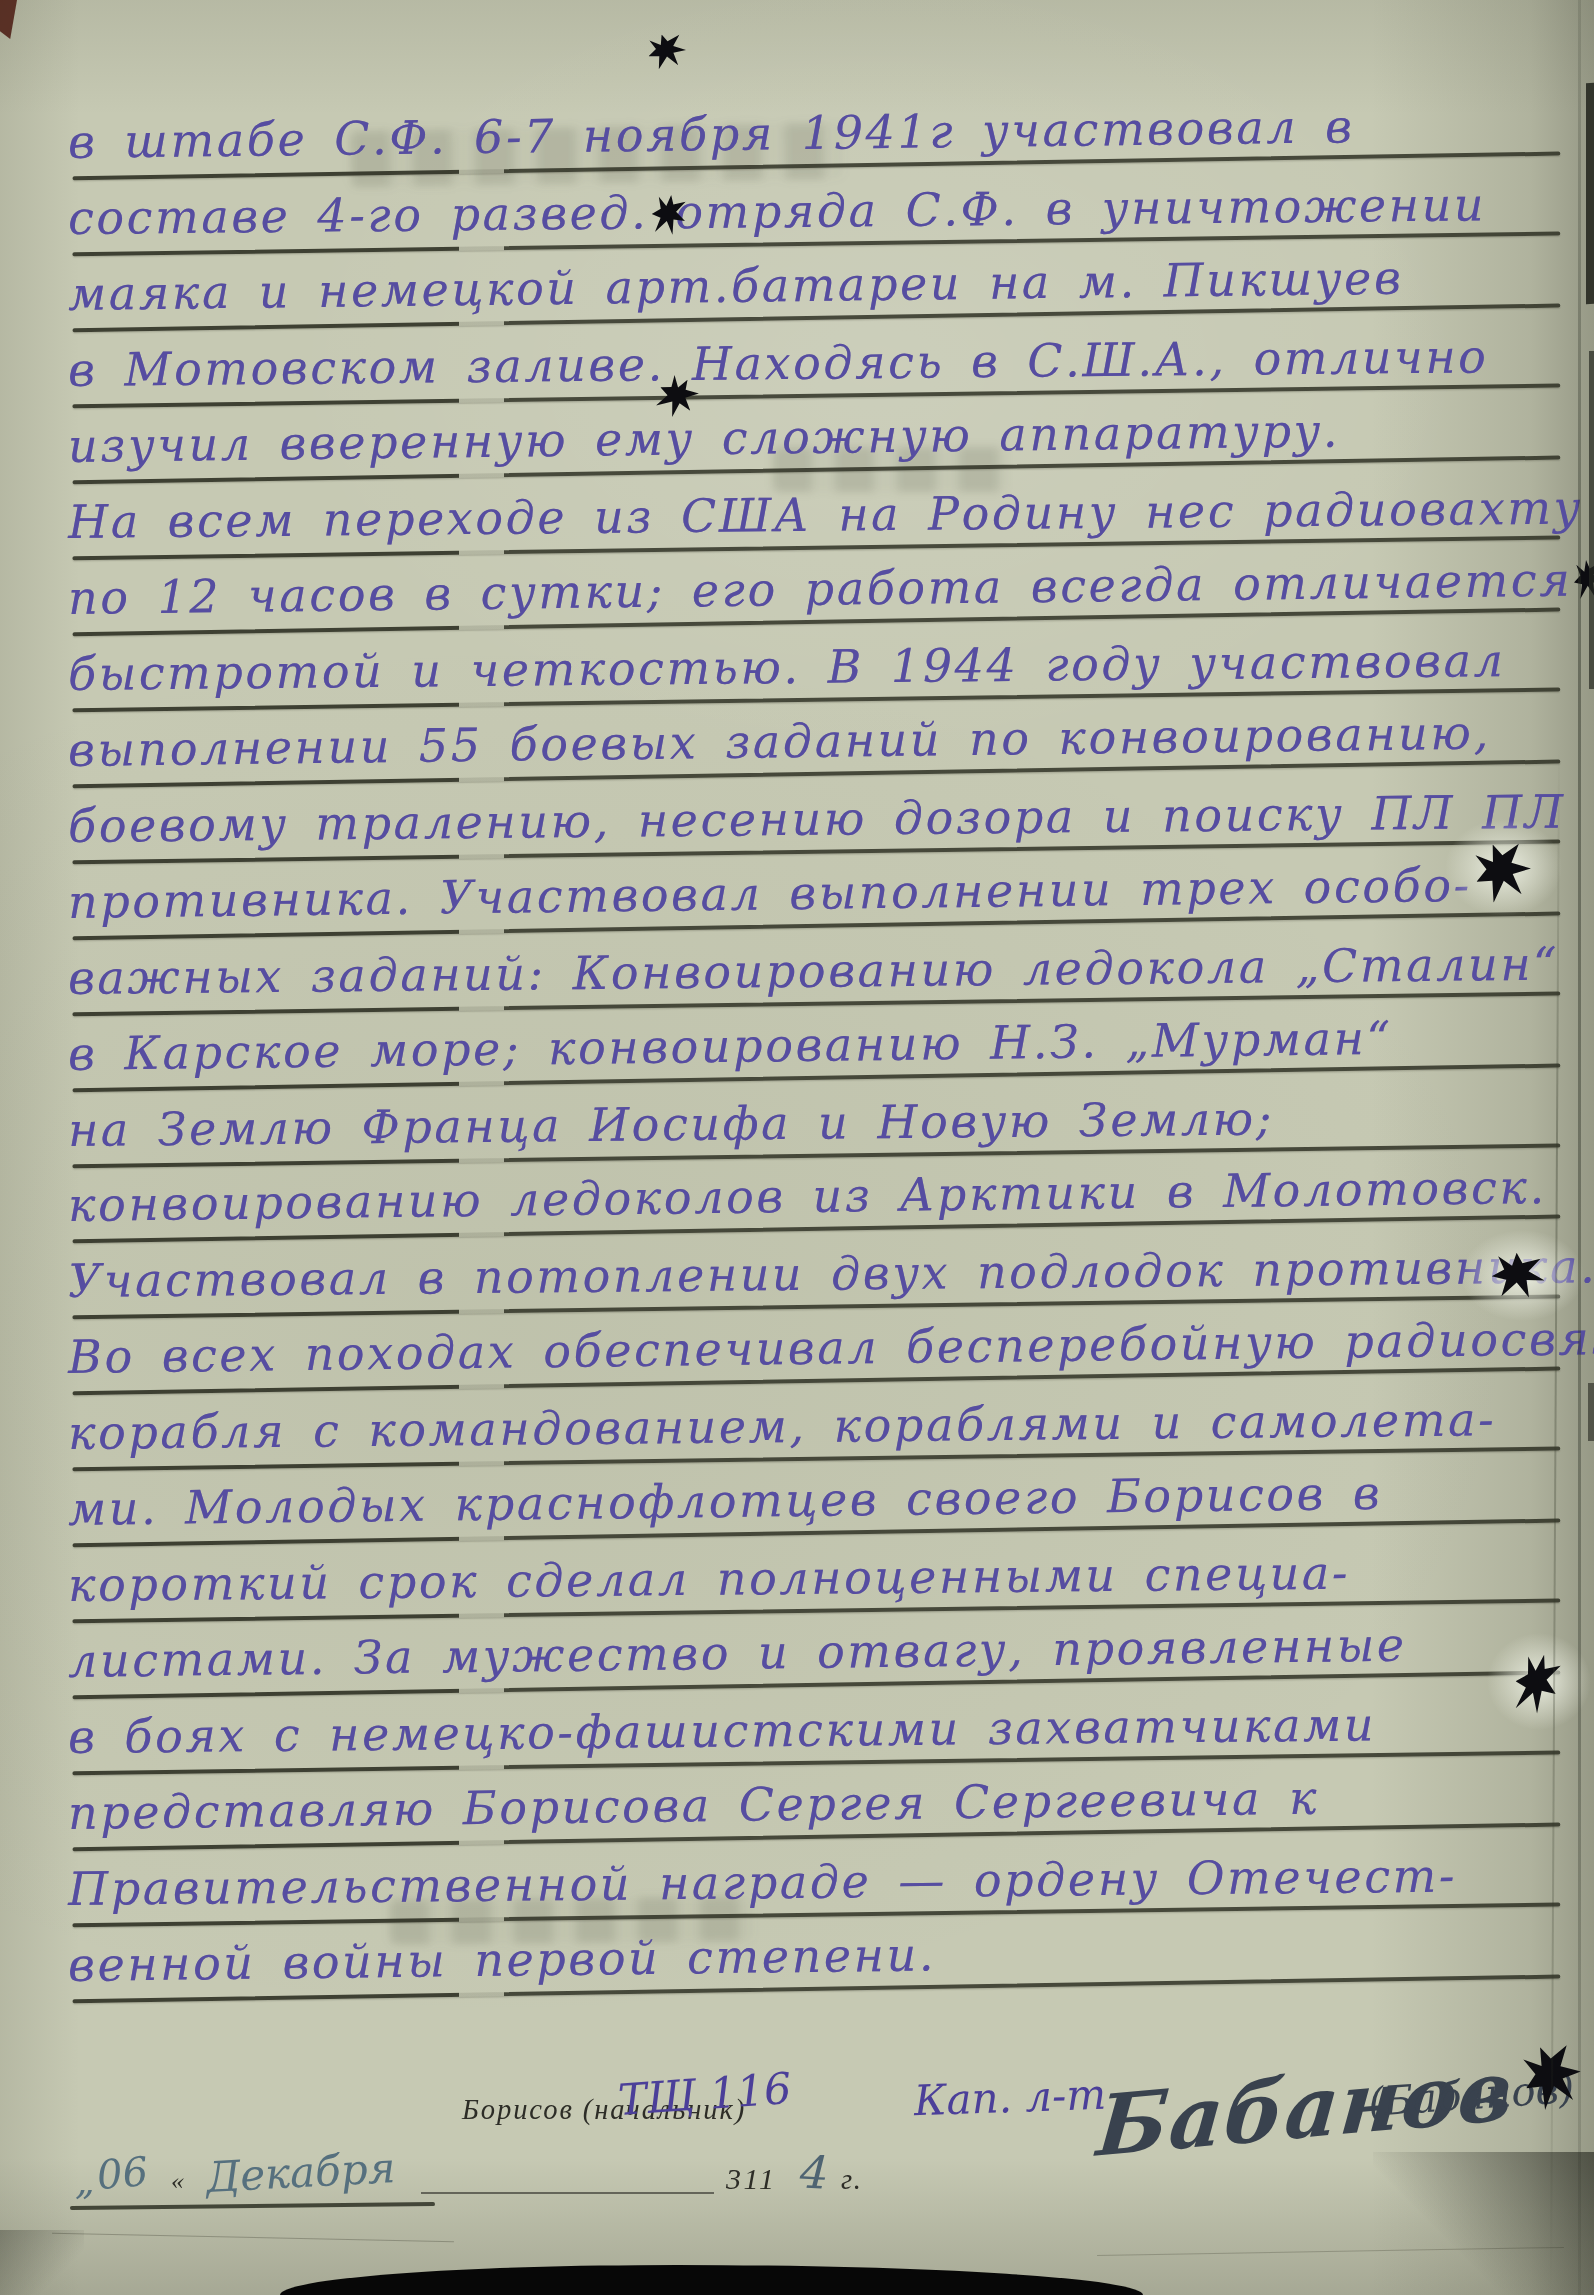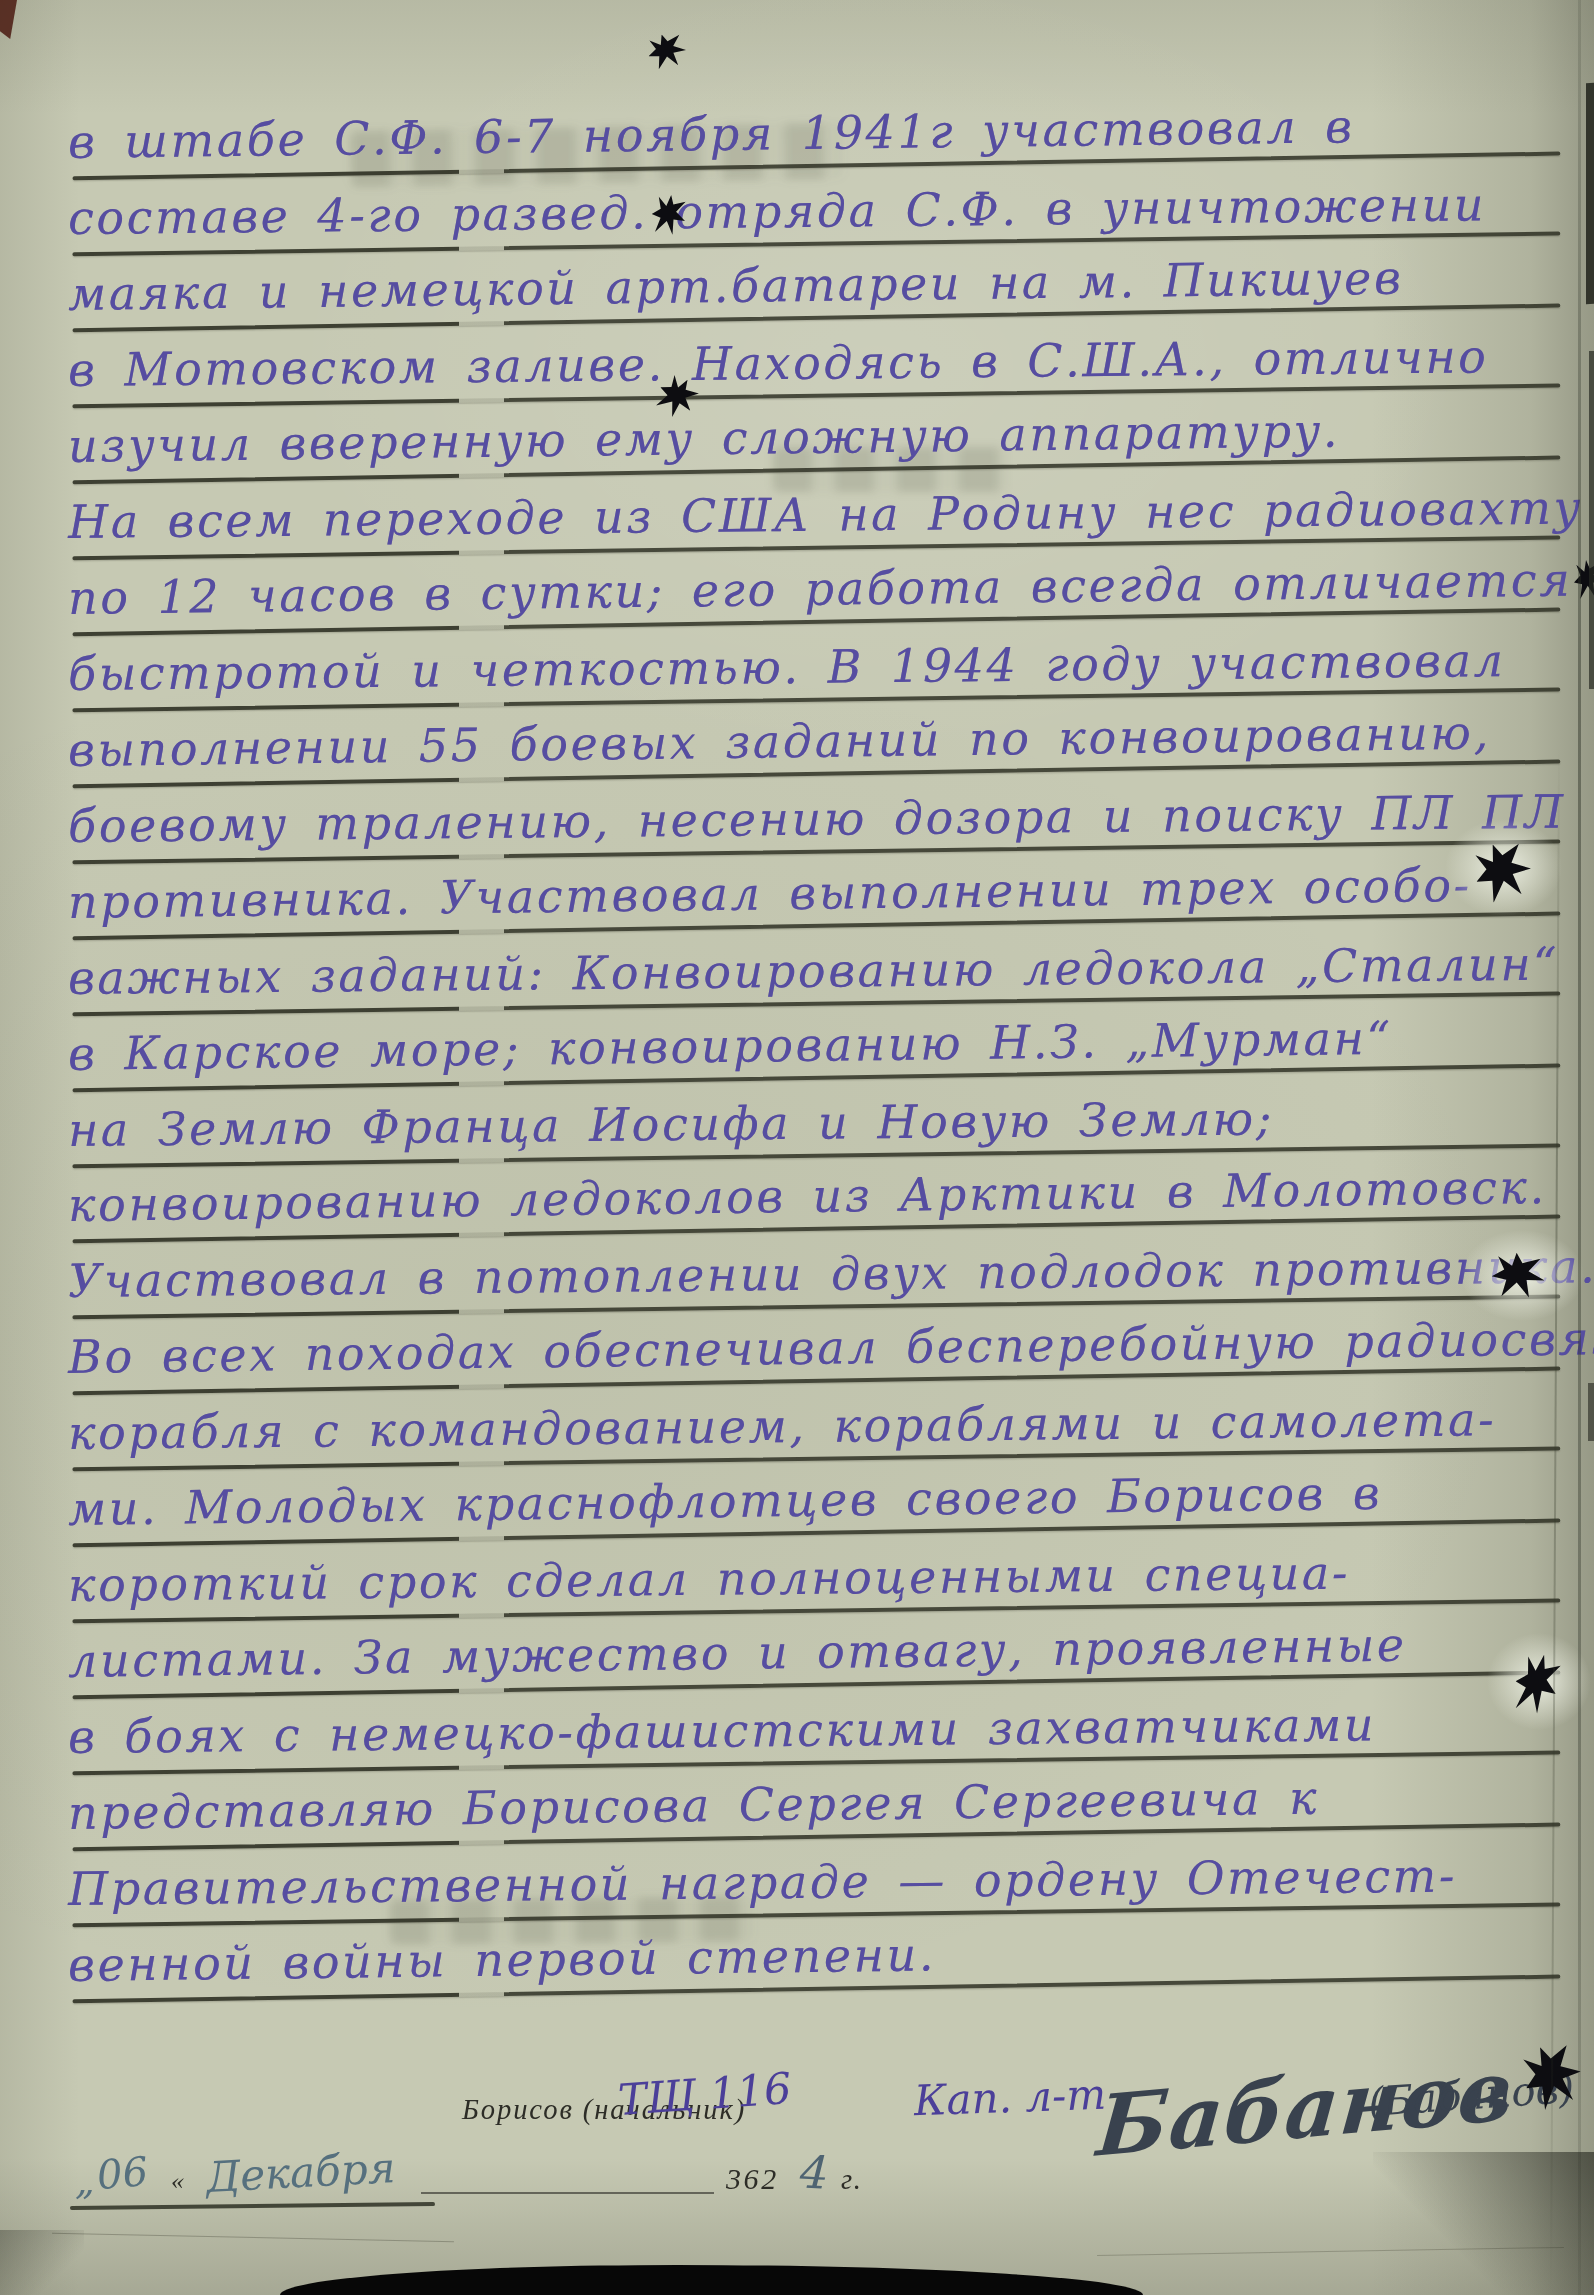--- a/index.html
+++ b/index.html
@@ -198,21 +198,21 @@
     <span class="autograph">Бабанов</span>
     <span class="hw sig-parens">(Бабанов)</span>
   </div>
 
   <div class="date-row">
     <span class="hw date-ink dq-open">„</span>
     <span class="hw date-ink date-day">06</span>
     <span class="printed dq-close">«</span>
     <span class="hw date-ink date-month">Декабря</span>
     <span class="blank-rule"></span>
-    <span class="printed date-year">362</span>
+    <span class="printed date-year">311</span>
     <span class="hw date-year-digit">4</span>
     <span class="printed date-g">г.</span>
   </div>
 
   <div class="halo" style="left:1445px;top:819px;width:117px;height:97px;"></div>
   <div class="halo" style="left:1461px;top:1230px;width:123px;height:91px;"></div>
   <div class="halo" style="left:1487px;top:1633px;width:104px;height:97px;"></div>
 
   <div class="blot" style="left:648px;top:34px;width:38px;height:34px;transform:rotate(-8deg);"></div>
   <div class="blot" style="left:652px;top:195px;width:34px;height:40px;transform:rotate(14deg);"></div>

